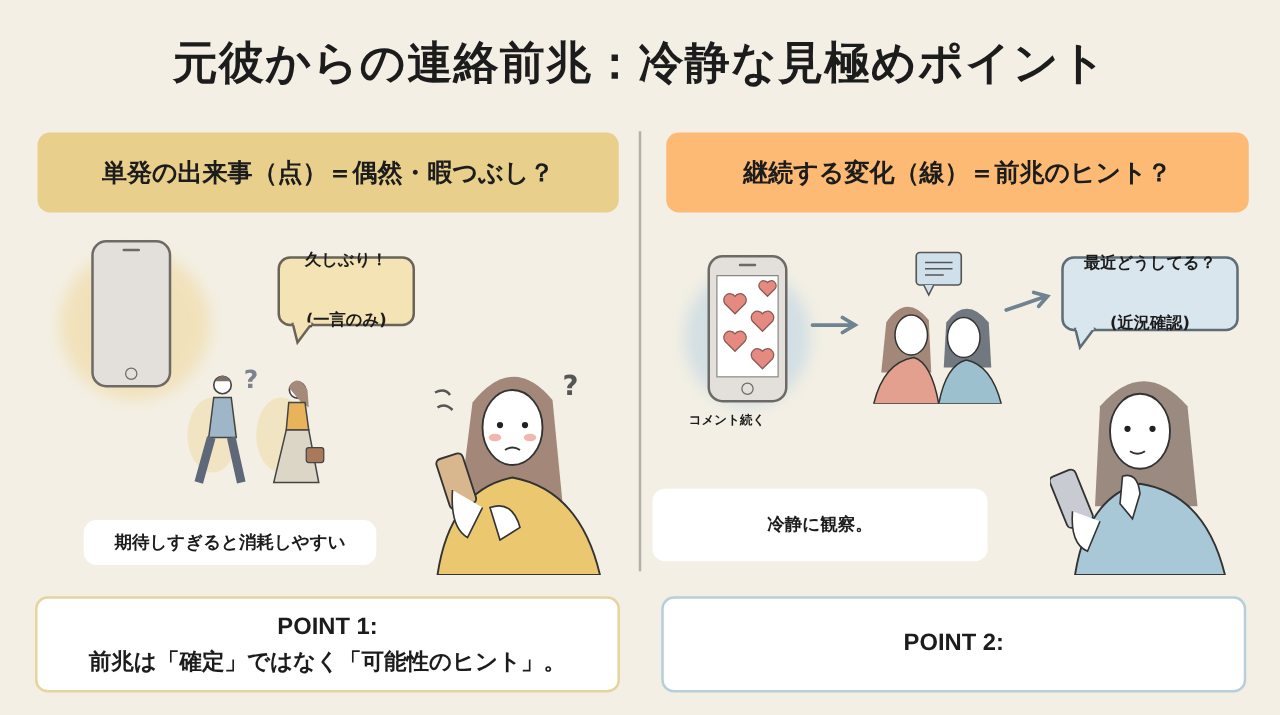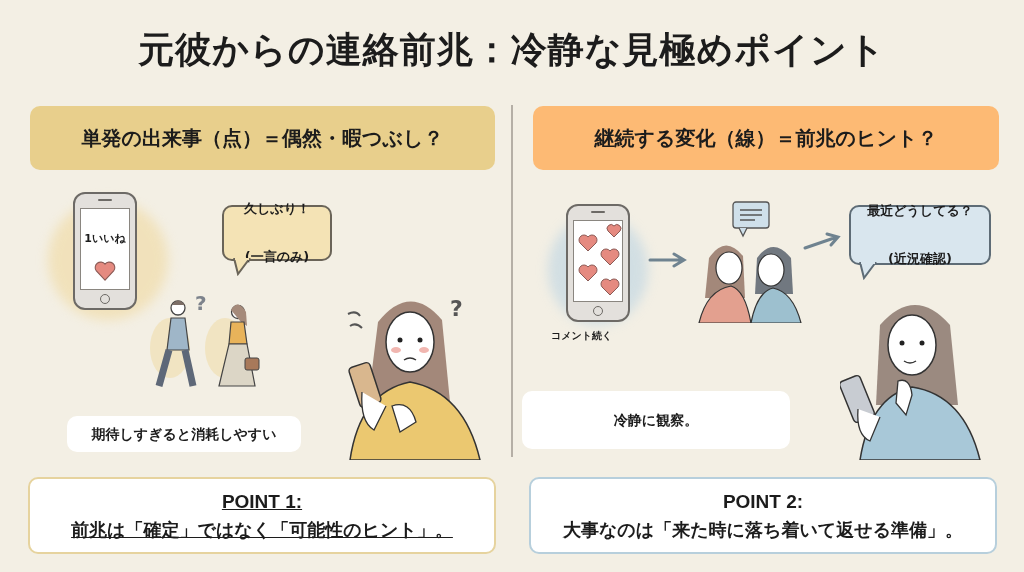--- a/index.html
+++ b/index.html
@@ -25,21 +25,21 @@
   }
   .hdr-left { left: 30px; width: 465px; background: #e8cf8c; }
   .hdr-right { left: 533px; width: 466px; background: #fdba74; }
 
   .point-box {
     position: absolute; top: 477px; height: 77px; background: #fff;
     border-radius: 10px; border: 2px solid;
     display: flex; flex-direction: column; align-items: center; justify-content: center;
     font-size: 18px; font-weight: bold; line-height: 1.5;
   }
-  .pt-left { left: 28px; width: 468px; border-color: #e6d39e; text-decoration: underline; }
+  .pt-left { left: 28px; width: 468px; border-color: #e6d39e; }
   .pt-right { left: 529px; width: 468px; border-color: #b7cfdc; }
   .pt-left .pt-head, .pt-right .pt-head { font-family: "Liberation Sans", sans-serif; font-size: 19px; }
 
   .caption-box {
     position: absolute; background: #fff; border-radius: 10px;
     display: flex; flex-direction: column; align-items: center; justify-content: center;
     font-size: 14px; font-weight: bold; line-height: 1.6; text-align: center;
   }
   .cap-left { left: 67px; top: 416px; width: 234px; height: 36px; }
   .cap-right { left: 522px; top: 391px; width: 268px; height: 58px; }
@@ -67,28 +67,20 @@
 
 <div class="title">元彼からの連絡前兆：冷静な見極めポイント</div>
 
 <div class="divider"></div>
 
 <div class="section-header hdr-left">単発の出来事（点）＝偶然・暇つぶし？</div>
 
 <div class="glow" style="left:48px;top:200px;width:120px;height:120px;background:#f0d9a0;opacity:.6;"></div>
 <div class="phone" style="left:73px;top:192px;width:64px;height:118px;">
   <div class="speaker"></div>
-  <div class="screen">
-    <div style="position:absolute;top:22px;width:100%;text-align:center;font-size:11px;font-weight:bold;">1いいね</div>
-    <div style="position:absolute;top:52px;left:50%;margin-left:-11px;width:22px;height:22px;">
-      <svg width="22" height="20" viewBox="0 0 24 22">
-          <path d="M12 21 L2.5 11 A5.5 5.5 0 0 1 12 3.5 A5.5 5.5 0 0 1 21.5 11 Z" fill="#e58a80" stroke="#8a5a55" stroke-width="1.2"></path>
-        </svg>
-    </div>
-  </div>
   <div class="home"></div>
 </div>
 
 <div class="bubble bubble-left">
   <span>久しぶり！</span>
   <span>(一言のみ)</span>
 </div>
 <svg style="position:absolute;left:232px;top:258px;" width="20" height="18">
   <path d="M2 0 L6 16 L18 0" fill="#f4e3b5" stroke="#6a6458" stroke-width="2"></path>
   <rect x="3" y="0" width="14" height="2" fill="#f4e3b5"></rect>
@@ -193,14 +185,13 @@
 <div class="caption-box cap-right">
   <span>冷静に観察。</span>
 </div>
 
 <div class="point-box pt-left">
   <span class="pt-head">POINT 1:</span>
   <span>前兆は「確定」ではなく「可能性のヒント」。</span>
 </div>
 <div class="point-box pt-right">
   <span class="pt-head">POINT 2:</span>
-  <span>大事なのは「来た時に落ち着いて返せる準備」。</span>
 </div>
 
 </body></html>

